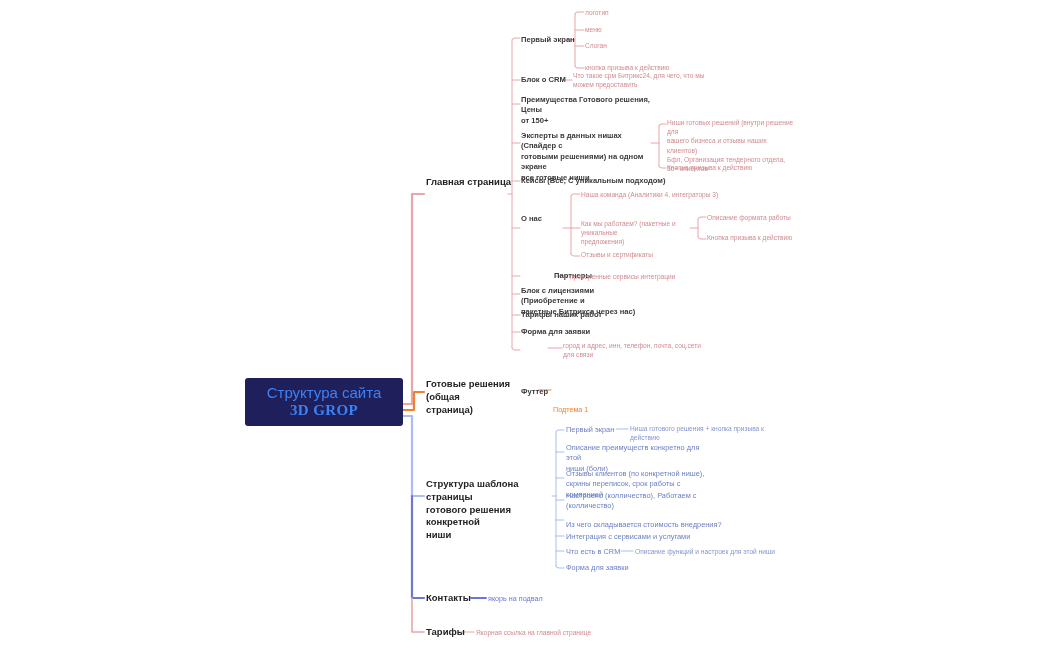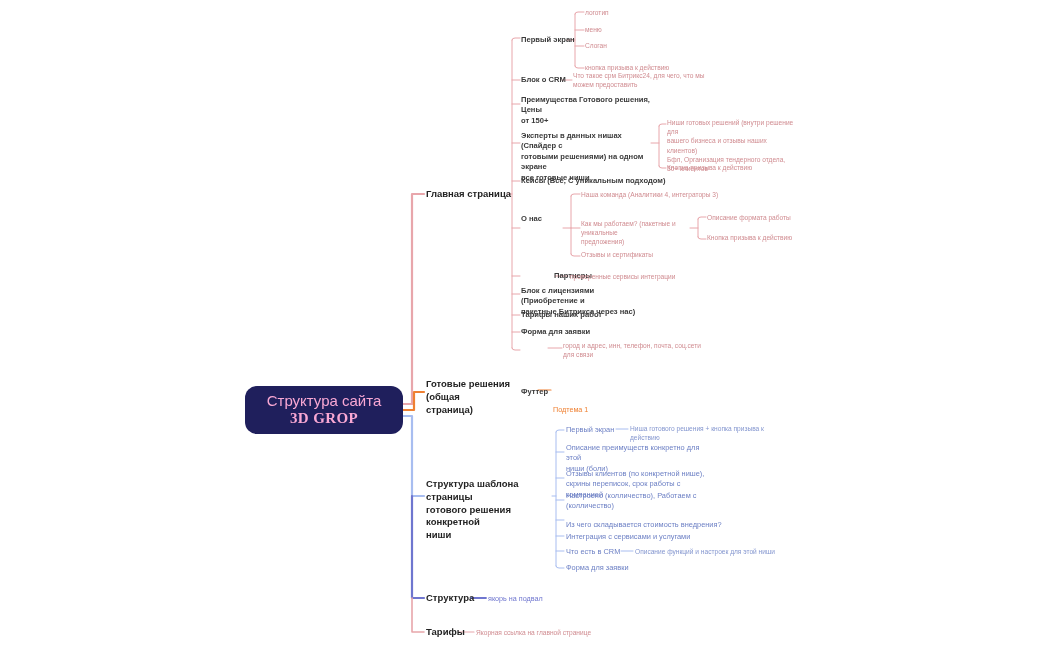--- a/index.html
+++ b/index.html
@@ -6,24 +6,24 @@
   body{
     width:1050px;height:650px;background:#ffffff;
     font-family:"Liberation Sans","DejaVu Sans",sans-serif;
     overflow:hidden;position:relative;
   }
   #canvas{position:relative;width:1050px;height:650px;}
   svg.wires{position:absolute;left:0;top:0;width:1050px;height:650px;pointer-events:none;}
 
   
   .root-node{
-    position:absolute;left:245px;top:386px;width:158px;height:48px;
-    background:#1f1f5c;border-radius:12px;
+    position:absolute;left:245px;top:378px;width:158px;height:48px;
+    background:#1f1f5c;border-radius:3px;
     display:flex;flex-direction:column;align-items:center;justify-content:center;
-    color:#f9a8d4;line-height:1.18;
+    color:#3b82f6;line-height:1.18;
   }
   .root-line1{font-size:15px;font-weight:400;font-family:"Liberation Sans",sans-serif;}
   .root-line2{font-size:15px;font-weight:700;font-family:"Liberation Serif",serif;letter-spacing:.4px;}
 
   
   .node{position:absolute;white-space:pre-line;}
   .lvl1{font-size:9.5px;font-weight:700;color:#232323;line-height:1.35;}
   .lvl2-pink-b{font-size:7.6px;color:#3a3a3a;font-weight:700;line-height:1.38;}
   .lvl3-pink{font-size:6.6px;color:#d08c91;line-height:1.4;}
   .lvl2-blue{font-size:7.4px;color:#6b7fc4;line-height:1.4;}
@@ -114,27 +114,27 @@
 
       <path d="M459 632 H474" stroke="#e8a6ab" stroke-width="1.2"></path>
     </g>
   </svg>
 
   <div class="root-node">
     <span class="root-line1">Структура сайта</span>
     <span class="root-line2">3D GROP</span>
   </div>
 
-  <div class="node lvl1" style="left:426px;top:188px;">Главная страница</div>
+  <div class="node lvl1" style="left:426px;top:176px;">Главная страница</div>
   <div class="node lvl1" style="left:426px;top:378px;width:112px;">Готовые решения (общая
 страница)</div>
   <div class="node lvl1" style="left:426px;top:478px;width:128px;">Структура шаблона страницы
 готового решения конкретной
 ниши</div>
-  <div class="node lvl1" style="left:426px;top:592px;">Структура</div>
+  <div class="node lvl1" style="left:426px;top:592px;">Контакты</div>
   <div class="node lvl1" style="left:426px;top:626px;">Тарифы</div>
 
   <div class="node lvl2-pink-b" style="left:521px;top:35px;">Первый экран</div>
   <div class="node lvl2-pink-b" style="left:521px;top:75px;">Блок о CRM</div>
   <div class="node lvl2-pink-b" style="left:521px;top:95px;width:130px;">Преимущества Готового решения, Цены
 от 150+</div>
   <div class="node lvl2-pink-b" style="left:521px;top:131px;width:132px;">Эксперты в данных нишах (Спайдер с
 готовыми решениями) на одном экране
 все готовые ниши</div>
   <div class="node lvl2-pink-b" style="left:521px;top:176px;">Кейсы (Все, С уникальным подходом)</div>

